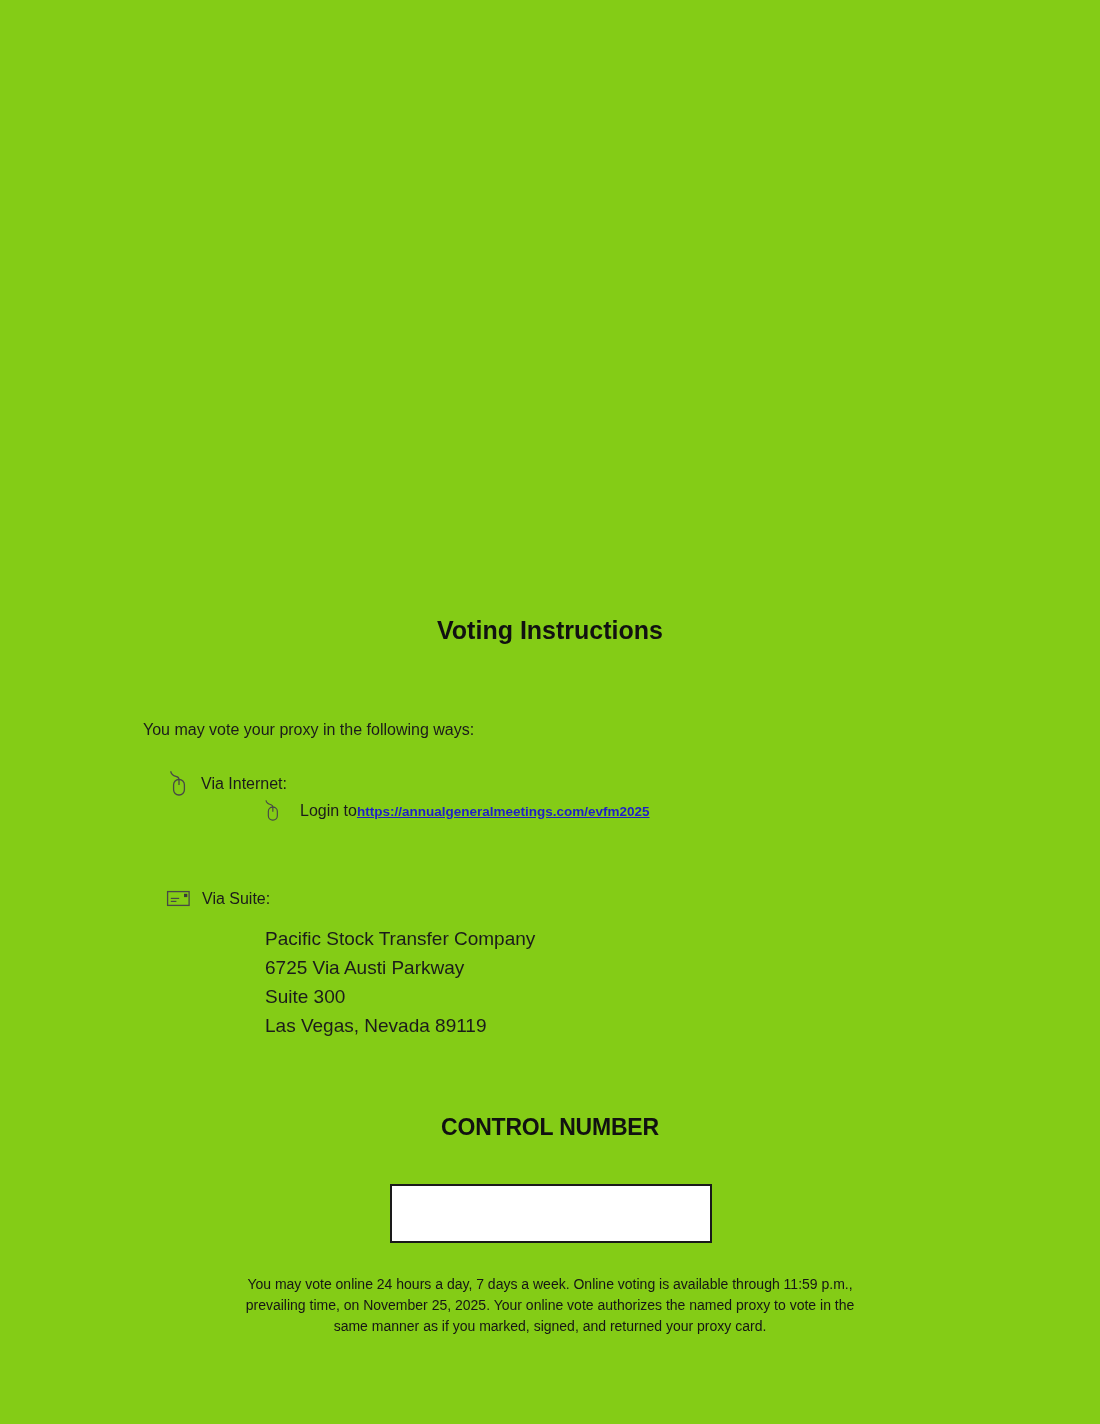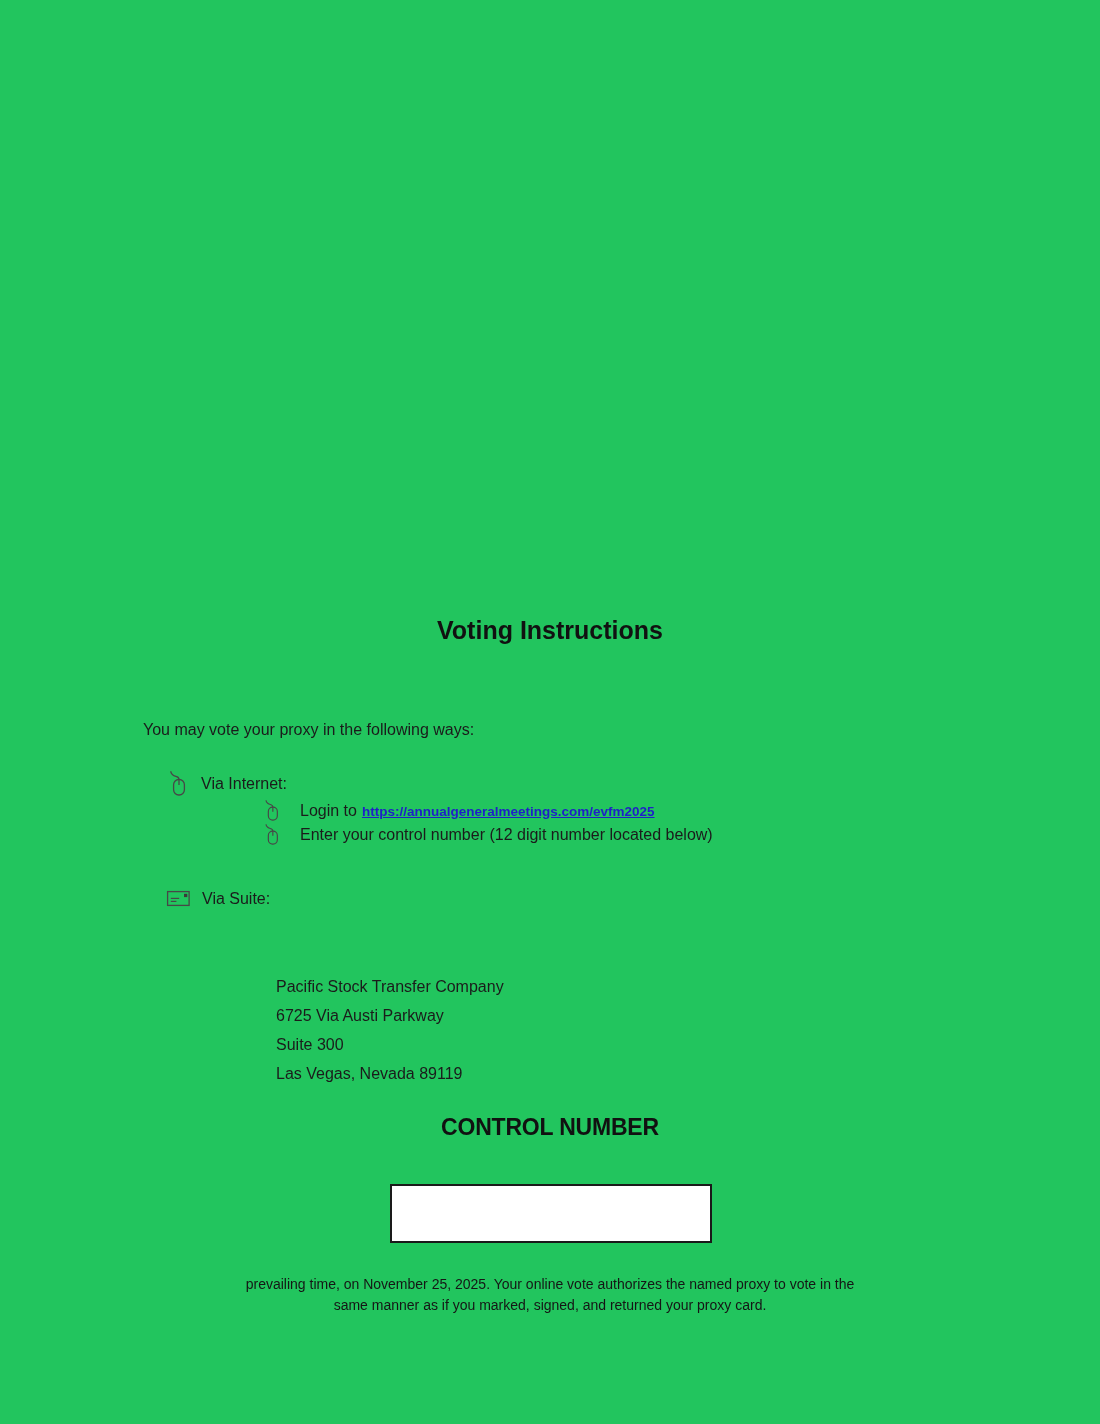--- a/index.html
+++ b/index.html
@@ -4,21 +4,21 @@
 <style>
   html, body {
     margin: 0;
     padding: 0;
     background: #ffffff;
   }
   .page {
     position: relative;
     width: 1100px;
     height: 1424px;
-    background: #22c55e;
+    background: #84cc16;
     font-family: "Liberation Sans", sans-serif;
     color: #1b1b1b;
     overflow: hidden;
   }
   .title {
     position: absolute;
     top: 616px;
     left: 0;
     width: 1100px;
     margin: 0;
@@ -57,30 +57,28 @@
     align-items: center;
     justify-content: center;
     flex: 0 0 auto;
   }
   .icon svg { display: block; }
   .login-line { display: inline-flex; align-items: baseline; }
   .link {
     font-size: 13.5px;
     font-weight: bold;
     text-decoration: underline;
-    margin-left: 5px;
     cursor: pointer;
     text-align: center;
   }
   .address {
     position: absolute;
     left: 265px;
-    top: 972px;
-    font-size: 16px;
-    margin-left: 11px;
+    top: 924px;
+    font-size: 19px;
   }
   .address .addr-line {
     height: 29px;
     line-height: 29px;
     white-space: nowrap;
   }
   .control-heading {
     position: absolute;
     top: 1114px;
     left: 0;
@@ -142,30 +140,20 @@
         <line x1="13" y1="9.5" x2="13" y2="15" stroke="#474747" stroke-width="1.4"></line>
         <path d="M13 9.5 C13 5.5 9.5 7 7.2 5.2 C5.6 4 4.6 2.6 5 1.2" stroke="#474747" stroke-width="1.4" fill="none"></path>
       </svg>
     </span>
     <span class="login-line">
       <span>Login to</span>
       <a class="link" style="color:#1f1fc8">https://annualgeneralmeetings.com/evfm2025</a>
     </span>
   </div>
 
-  <div class="sub-row sub-row-2">
-    <span class="icon">
-      <svg width="20" height="23" viewBox="0 0 24 27" fill="none" xmlns="http://www.w3.org/2000/svg">
-        <rect x="7.6" y="9.5" width="10.8" height="15.5" rx="5.2" stroke="#474747" stroke-width="1.4"></rect>
-        <line x1="13" y1="9.5" x2="13" y2="15" stroke="#474747" stroke-width="1.4"></line>
-        <path d="M13 9.5 C13 5.5 9.5 7 7.2 5.2 C5.6 4 4.6 2.6 5 1.2" stroke="#474747" stroke-width="1.4" fill="none"></path>
-      </svg>
-    </span>
-    <span>Enter your control number (12 digit number located below)</span>
-  </div>
 
   <div class="section-row mail-row">
     <span class="icon">
       <svg width="25" height="19" viewBox="0 0 25 19" fill="none" xmlns="http://www.w3.org/2000/svg">
         <rect x="1.6" y="2.6" width="21.5" height="13.8" stroke="#474747" stroke-width="1.3" fill="none"></rect>
         <rect x="18" y="4.8" width="3.3" height="3.3" fill="#3a3a3a"></rect>
         <line x1="4.8" y1="9.4" x2="13.2" y2="9.4" stroke="#474747" stroke-width="1.2"></line>
         <line x1="4.8" y1="12.4" x2="10.4" y2="12.4" stroke="#474747" stroke-width="1.2"></line>
       </svg>
     </span>
@@ -177,17 +165,18 @@
     <div class="addr-line">6725 Via Austi Parkway</div>
     <div class="addr-line">Suite 300</div>
     <div class="addr-line">Las Vegas, Nevada 89119</div>
   </div>
 
   <div class="control-heading">CONTROL NUMBER</div>
 
   <div class="control-box"></div>
 
   <div class="footer">
+    <div class="footer-line">You may vote online 24 hours a day, 7 days a week.  Online voting is available through 11:59 p.m.,</div>
     <div class="footer-line">prevailing time, on November 25, 2025. Your online vote authorizes the named proxy to vote in the</div>
     <div class="footer-line">same manner as if you marked, signed, and returned your proxy card.</div>
   </div>
 
 </div>
 
 </body></html>

